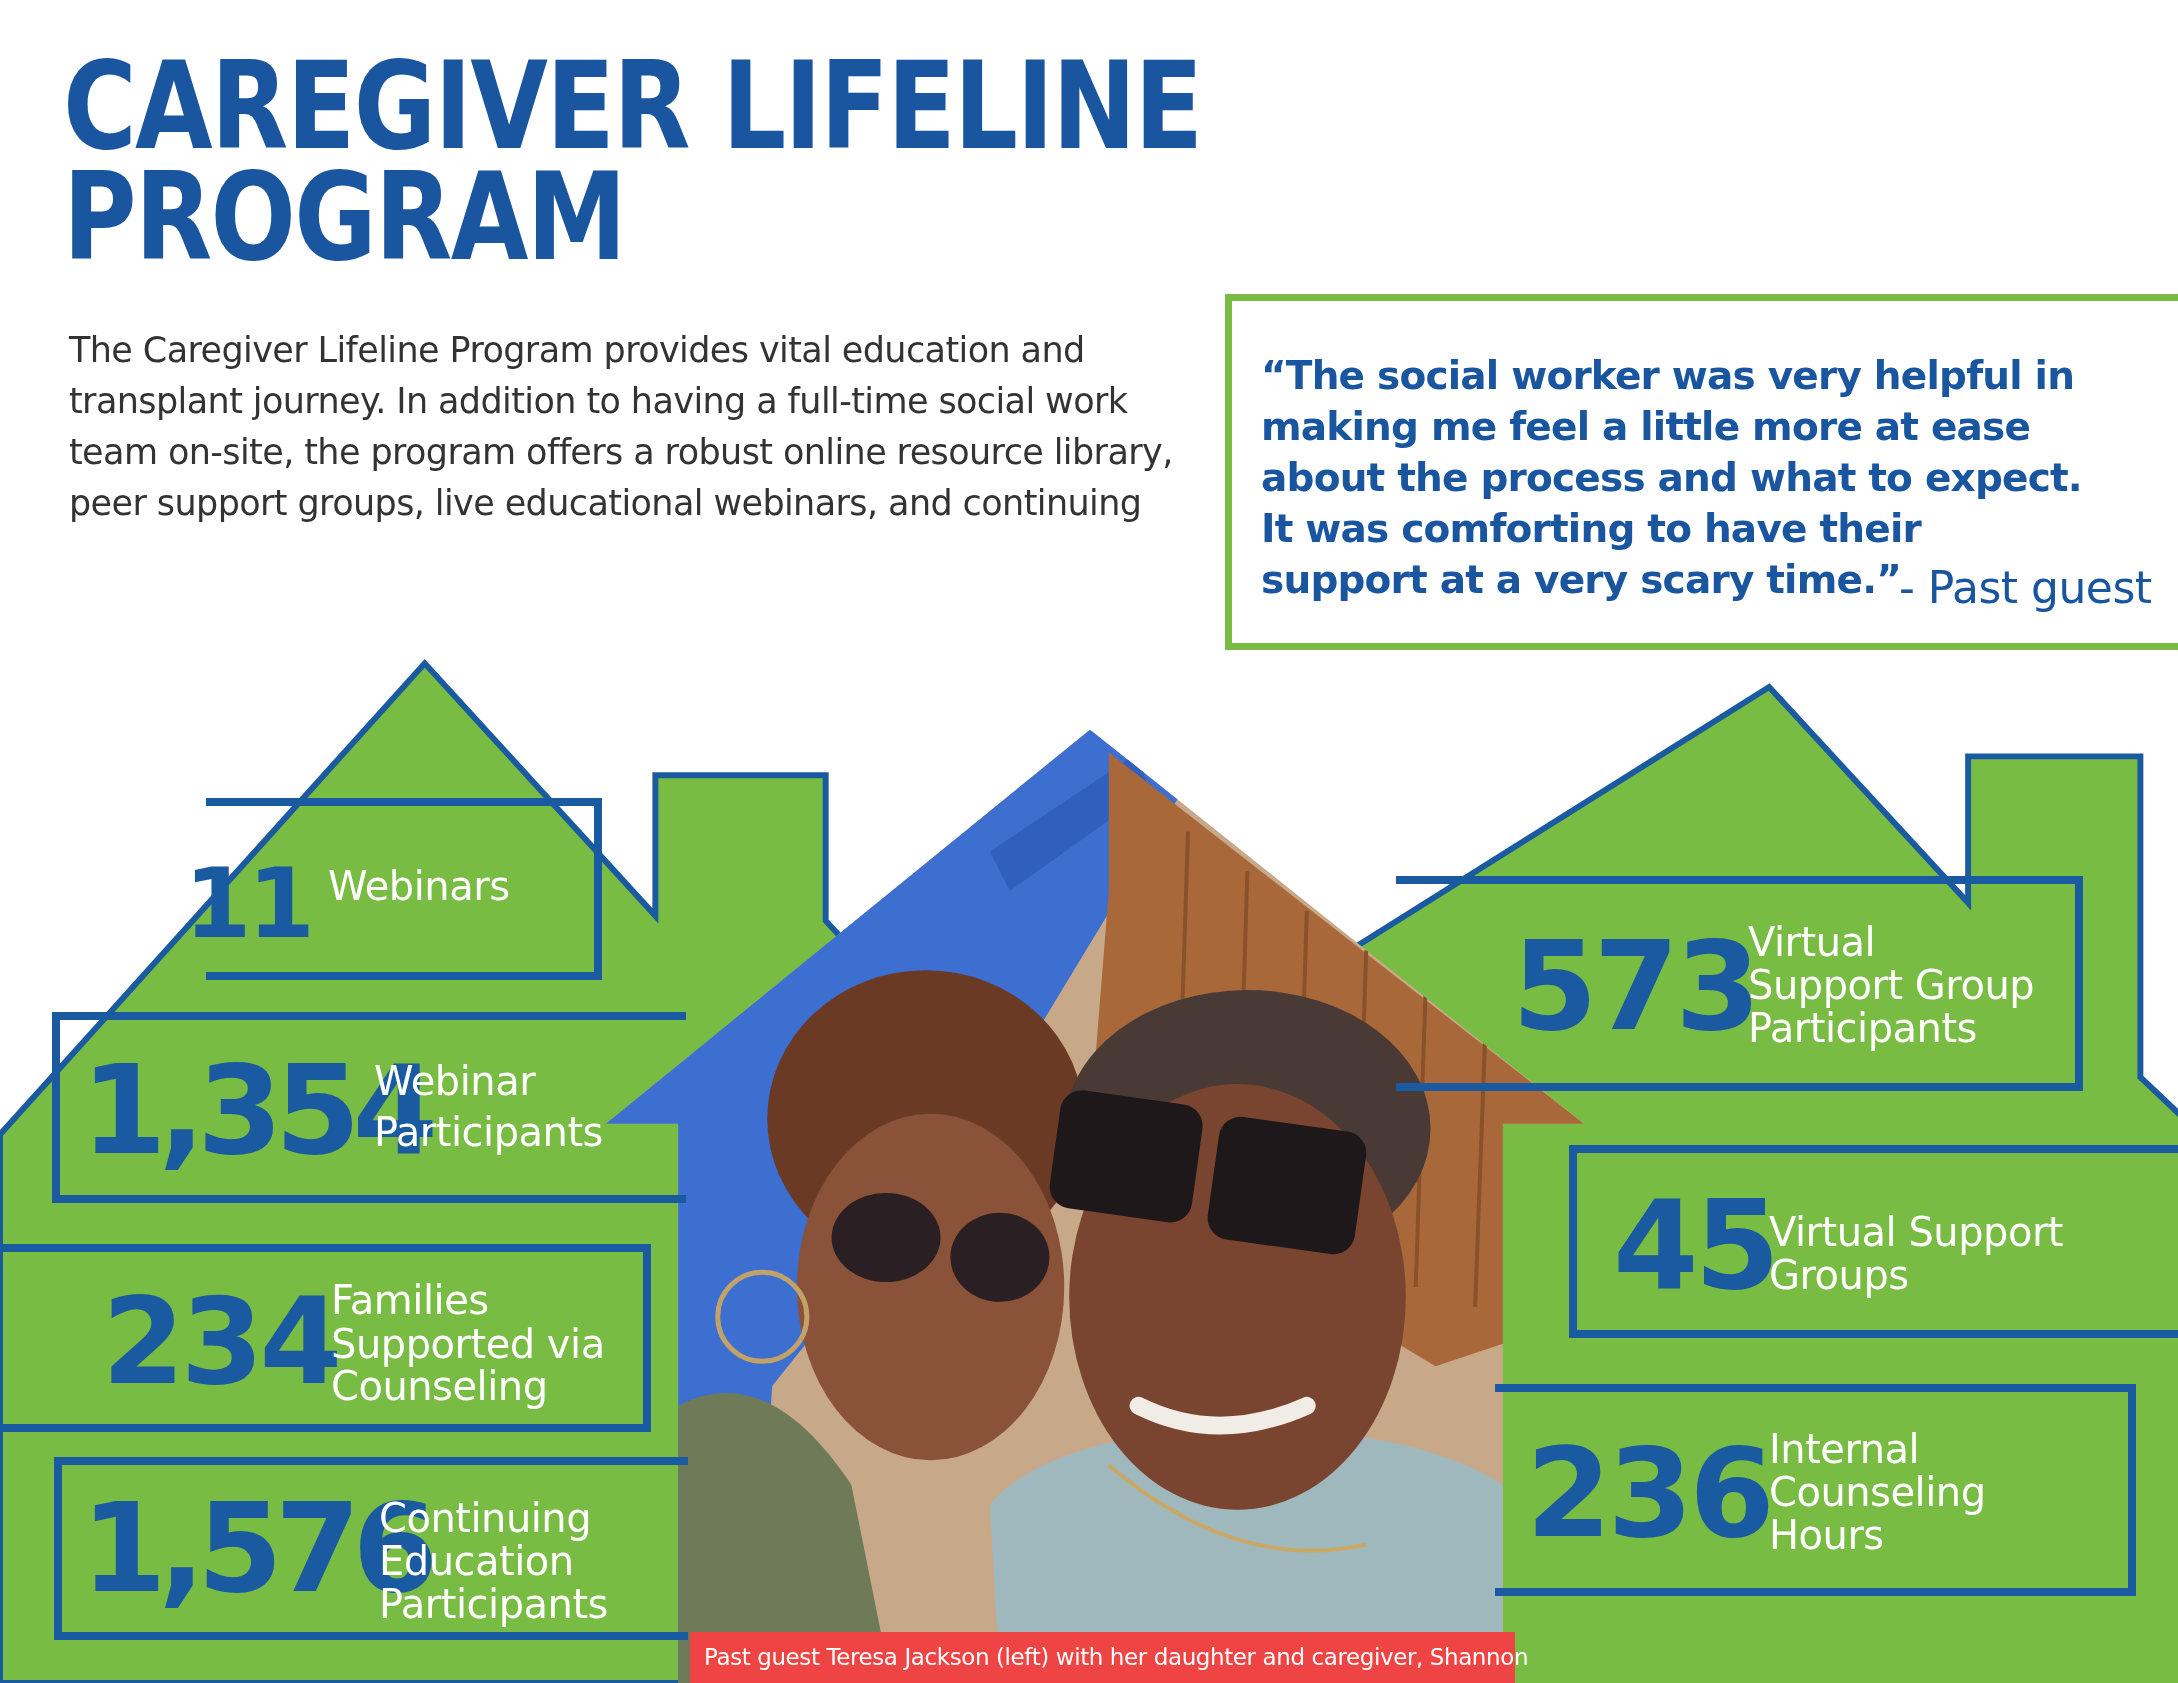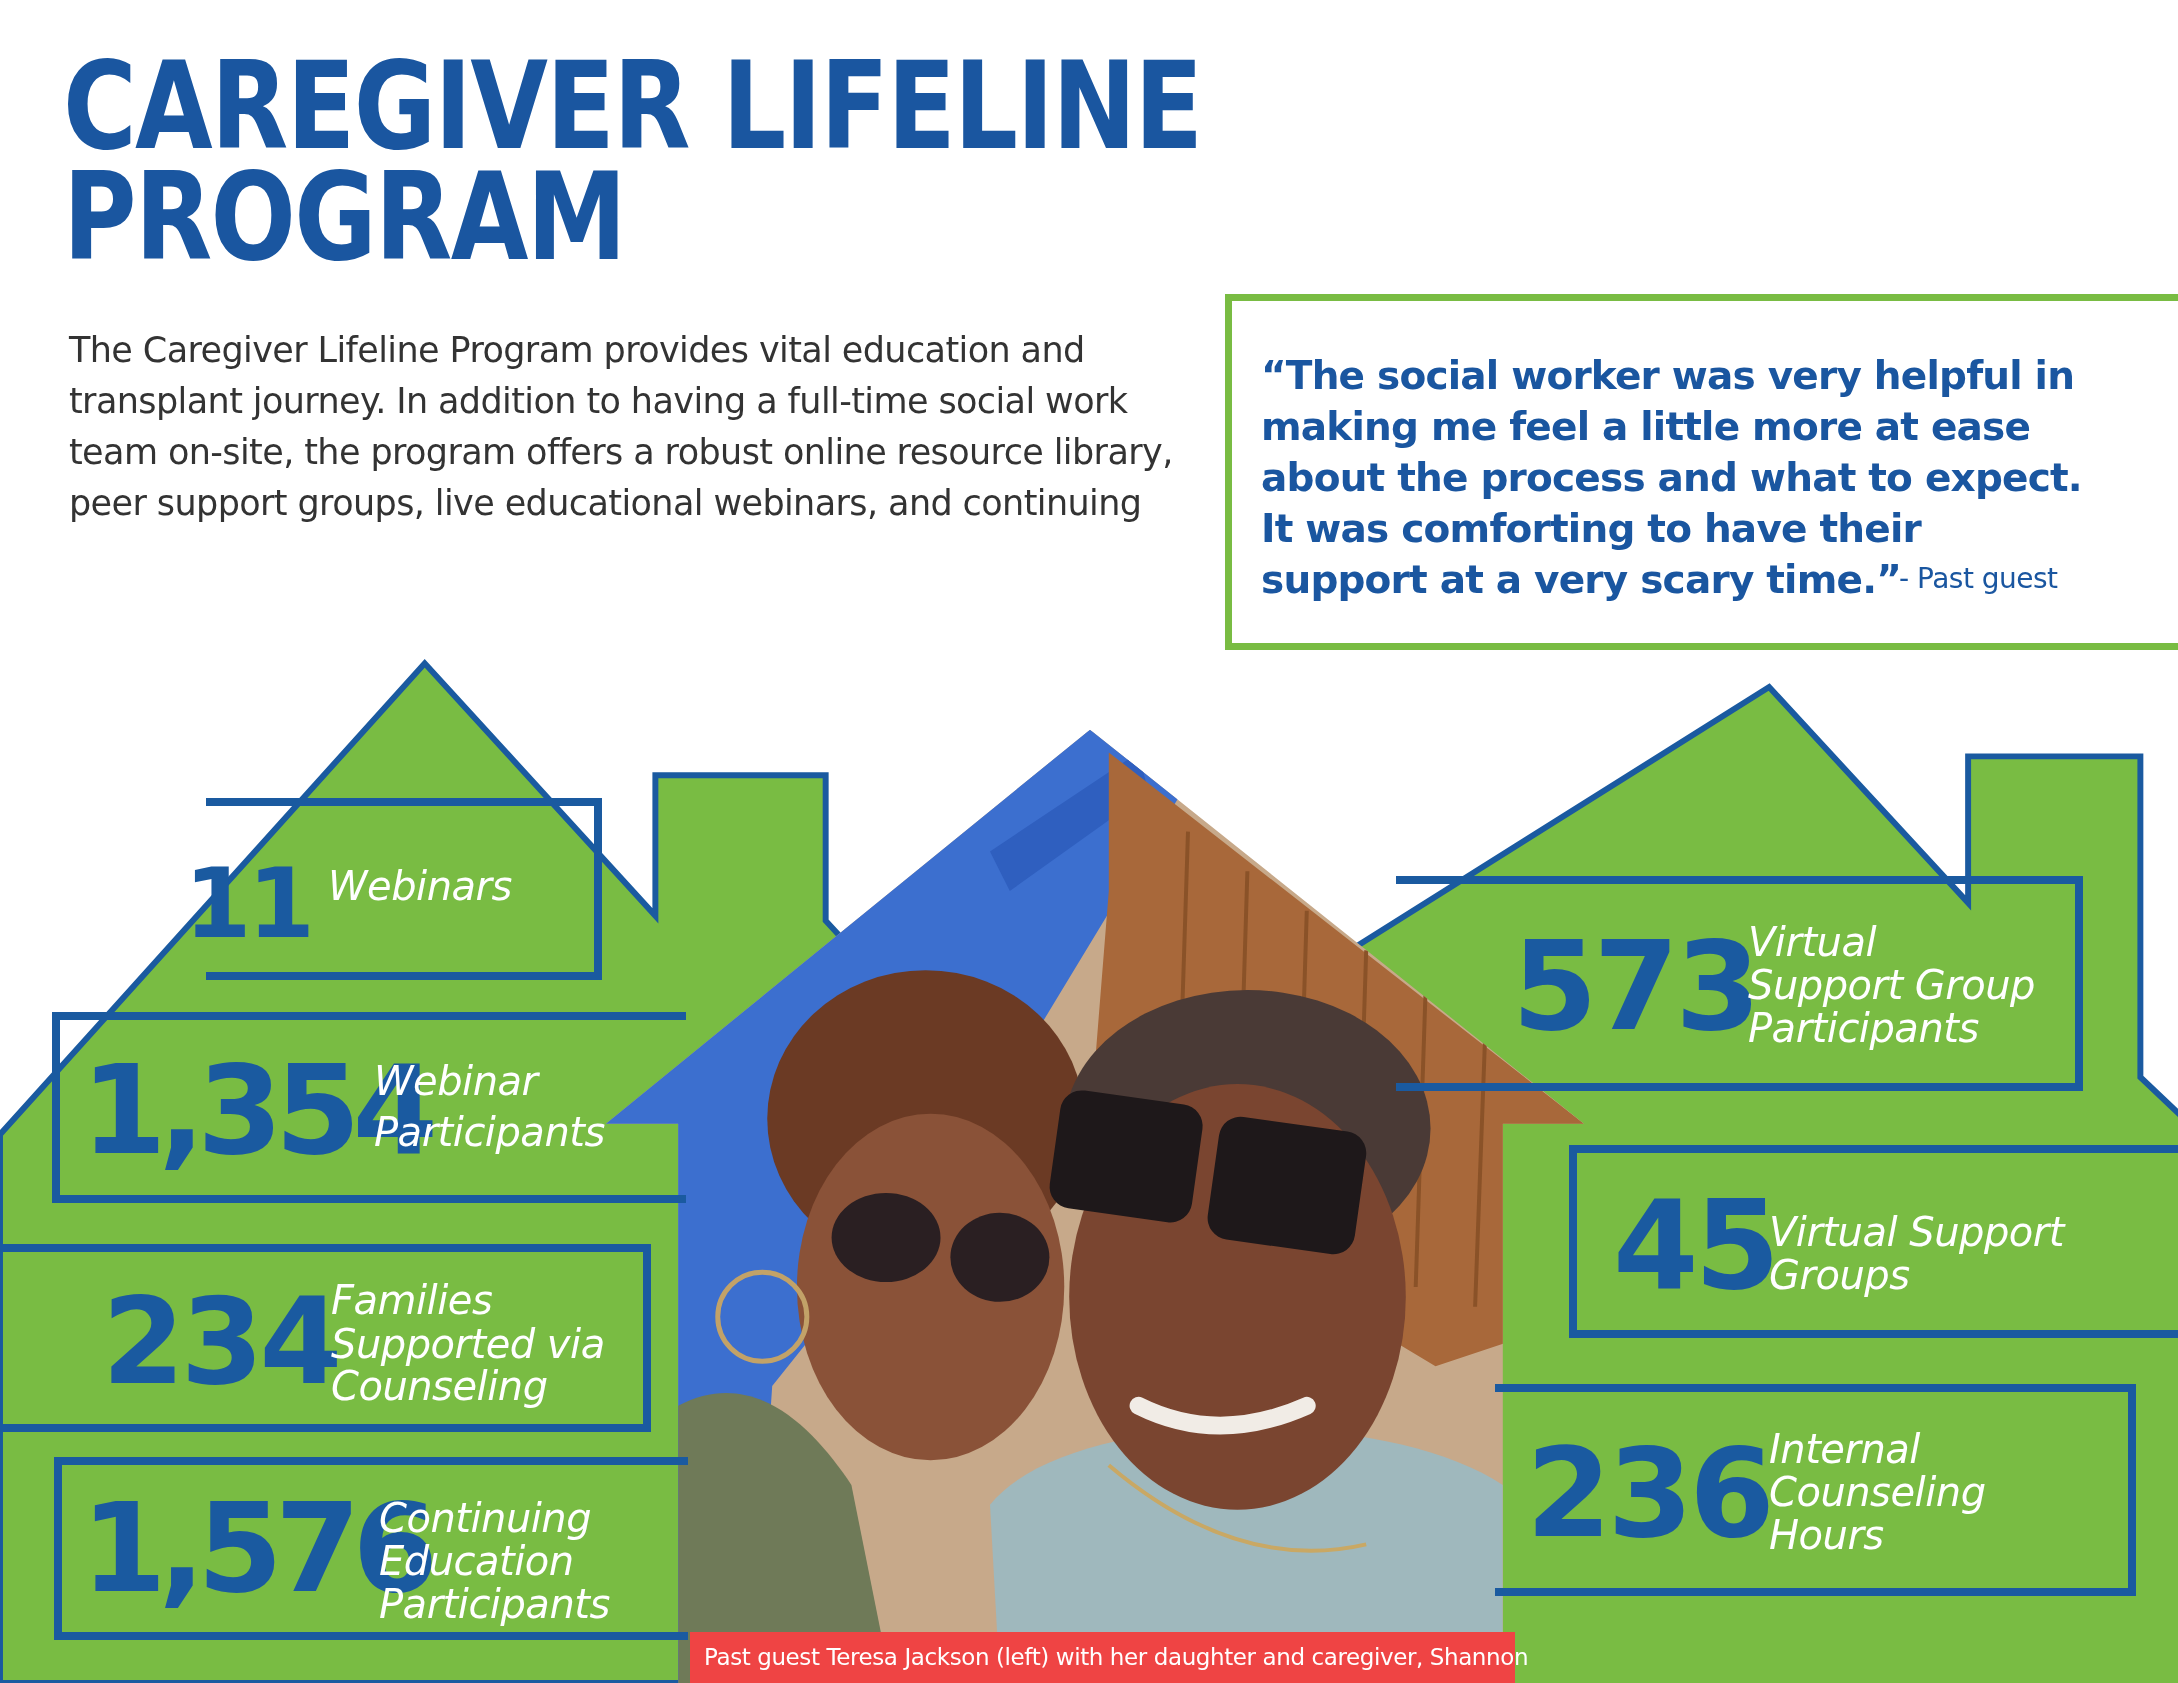--- a/index.html
+++ b/index.html
@@ -5,25 +5,25 @@
   html, body { margin:0; padding:0; }
   body { width:2178px; height:1683px; position:relative; overflow:hidden; background:#ffffff; font-family:"Liberation Sans", sans-serif; }
   .abs { position:absolute; }
   #title { left:63px; top:51px; color:#1a56a0; font-family:"DejaVu Sans", sans-serif; font-weight:bold; font-size:121px; line-height:111px; letter-spacing:-2px; transform-origin:0 0; transform:scaleX(0.83); white-space:nowrap; }
   #title div { height:111px; }
   #intro { left:69px; top:325px; width:1168px; color:#333333; font-size:35px; line-height:51px; font-family:"DejaVu Sans", sans-serif; font-weight:normal; letter-spacing:-0.6px; transform-origin:0 0; }
   #intro div { white-space:nowrap; }
   #quote-box { left:1225px; top:294px; width:953px; height:356px; box-sizing:border-box; border:7px solid #79bc43; border-right:none; background:#fff; }
   #quote-text { left:1261px; top:341px; color:#1a56a0; font-family:"DejaVu Sans", sans-serif; font-weight:bold; font-size:39px; line-height:51px; letter-spacing:-0.8px;margin-top:9px; }
   #quote-text div { white-space:nowrap; }
-  #quote-attr { left:1899px; top:562px; color:#1a56a0; font-family:"DejaVu Sans", sans-serif; font-size:28px; letter-spacing:-0.5px; white-space:nowrap; }
+  #quote-attr { left:1899px; top:562px; color:#1a56a0; font-family:"DejaVu Sans", sans-serif; font-size:44px; letter-spacing:-0.5px; white-space:nowrap; }
   #houses { left:0; top:0; }
   .stat-box { position:absolute; box-sizing:border-box; border:8px solid #1a5aa0; }
   .num { position:absolute; color:#1a5aa0; font-family:"DejaVu Sans", sans-serif; font-weight:bold; letter-spacing:-4px; white-space:nowrap; line-height:1; }
-  .lbl { position:absolute; color:#ffffff; font-family:"DejaVu Sans", sans-serif; font-size:40px; line-height:44px; letter-spacing:-0.5px; white-space:nowrap; font-weight:normal;font-style:italic; }
+  .lbl { position:absolute; color:#ffffff; font-family:"DejaVu Sans", sans-serif; font-size:40px; line-height:44px; letter-spacing:-0.5px; white-space:nowrap; font-weight:normal; }
   #caption { left:690px; top:1632px; width:825px; height:62px; background:#ef4444; }
   #caption span { position:absolute; left:14px; top:12px; color:#ffffff; font-size:23px; font-family:"DejaVu Sans", sans-serif; letter-spacing:-0.4px; white-space:nowrap; }
 </style>
 </head>
 <body>
 
 <div id="title" class="abs">
   <div>CAREGIVER LIFELINE</div>
   <div>PROGRAM</div>
 </div>

